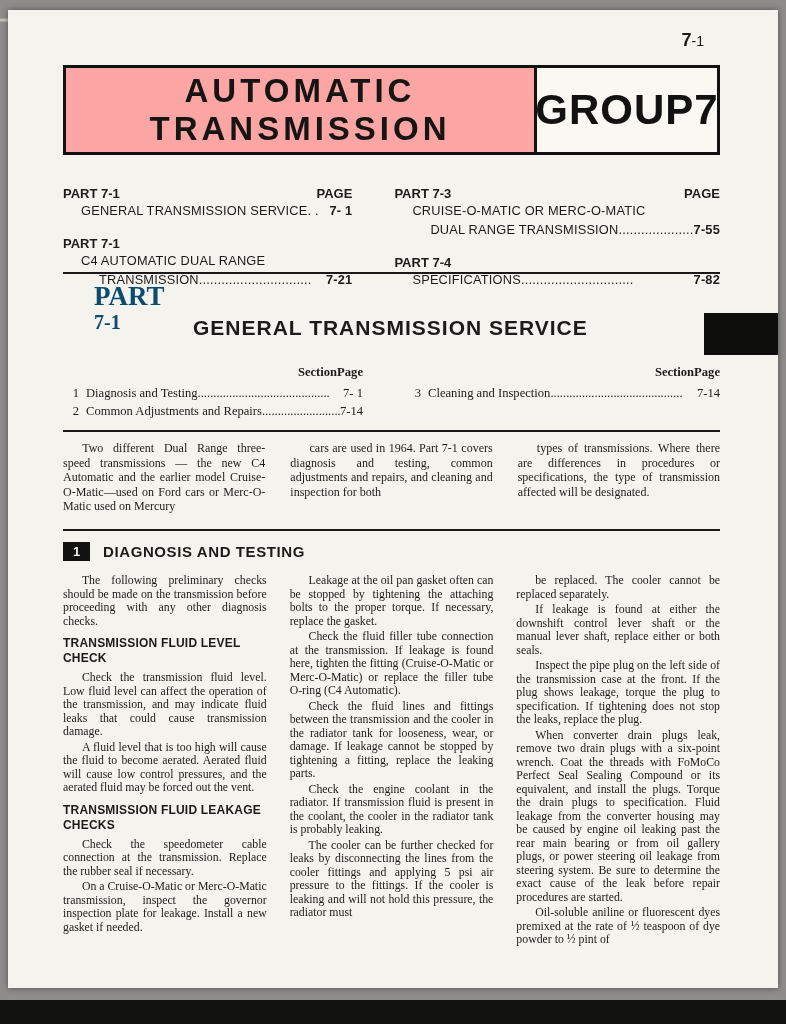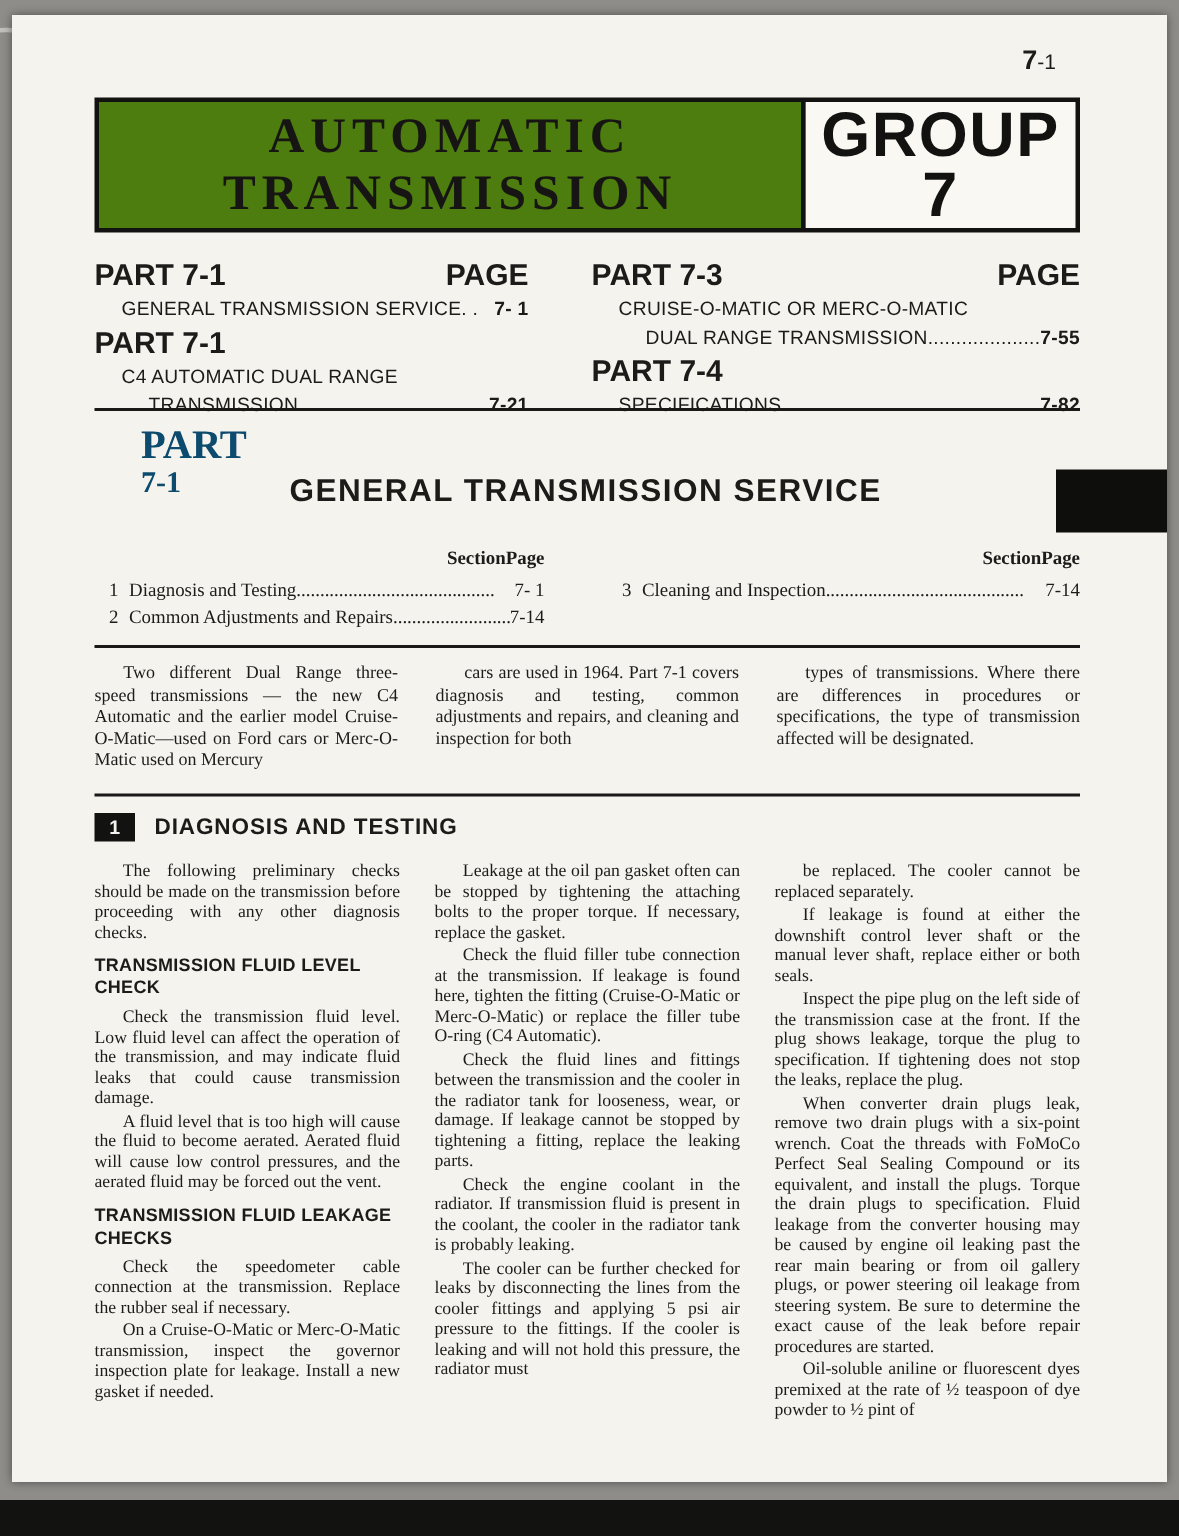--- a/index.html
+++ b/index.html
@@ -30,39 +30,39 @@
   .page-number { position:absolute; top:20px; right:74px; font-family:"Liberation Sans", sans-serif; }
   .page-number .major { font-weight:bold; font-size:18px; }
   .page-number .minor { font-size:14px; }
 
   
   .header-box {
     position:absolute; left:55px; top:55px; width:657px; height:90px;
     border:3px solid #121211; display:flex; background:#faf8f3;
   }
   .header-left {
-    flex:1; background:#4d7c0f; border-right:3px solid #121211;
+    flex:1; background:#fca5a5; border-right:3px solid #121211;
     display:flex; flex-direction:column; align-items:center; justify-content:center;
-    font-family:Liberation Serif, serif; font-weight:bold;
+    font-family:Liberation Sans, sans-serif; font-weight:bold;
     font-size:33px; letter-spacing:4px; line-height:38px; color:#161513;
   }
   .header-right {
-    width:180px; display:flex; flex-direction:column; align-items:center; justify-content:center;
+    width:180px; display:flex; flex-direction:row; align-items:center; justify-content:center;
     font-family:"Liberation Sans", sans-serif; font-weight:bold;
     font-size:42px; line-height:40px; color:#121211; letter-spacing:1px;
   }
 
   
   .toc {
     position:absolute; left:55px; top:160px; width:657px;
     font-family:"Liberation Sans", sans-serif; display:flex;
   }
   .toc-col-left { width:300px; margin-right:42px; }
   .toc-col-right { flex:1; }
-  .toc-part-row { display:flex; justify-content:space-between; font-weight:bold; font-size:20px; margin-top:3px; }
+  .toc-part-row { display:flex; justify-content:space-between; font-weight:bold; font-size:13px; margin-top:16px; }
   .toc-entry { display:flex; font-size:12.8px; line-height:19px; padding-left:18px; letter-spacing:.2px; }
   .toc-entry.indent2 { padding-left:36px; }
   .toc-entry .entry-text { white-space:nowrap; }
   .toc-entry .leader { flex:1; overflow:hidden; white-space:nowrap; }
   .toc-entry .entry-page { font-weight:bold; white-space:nowrap; }
   .toc-line { font-size:12.8px; line-height:19px; padding-left:18px; letter-spacing:.2px; }
 
   .rule { position:absolute; left:55px; width:657px; height:2px; background:#1a1918; }
   .rule-1 { top:262px; }
   .rule-2 { top:420px; }

